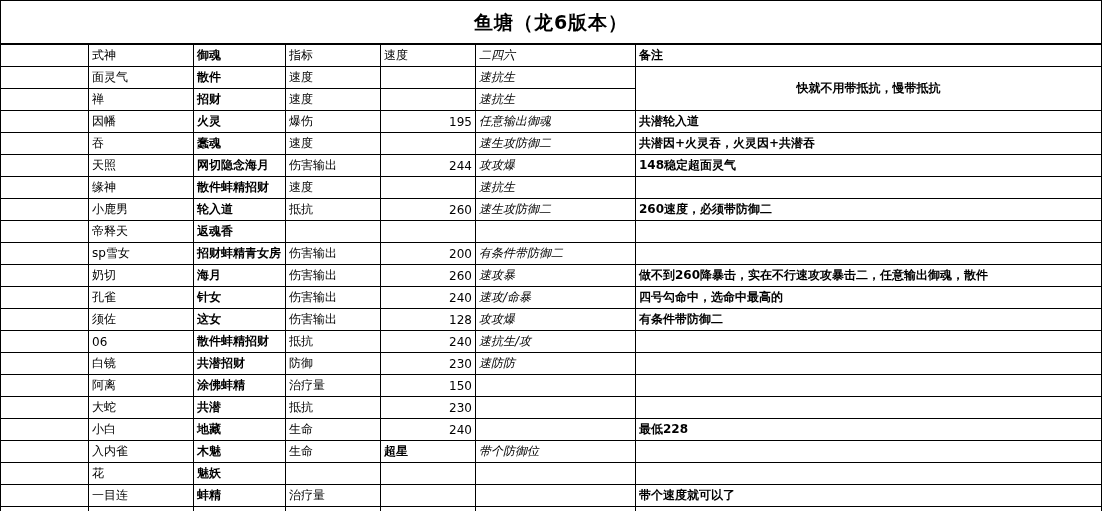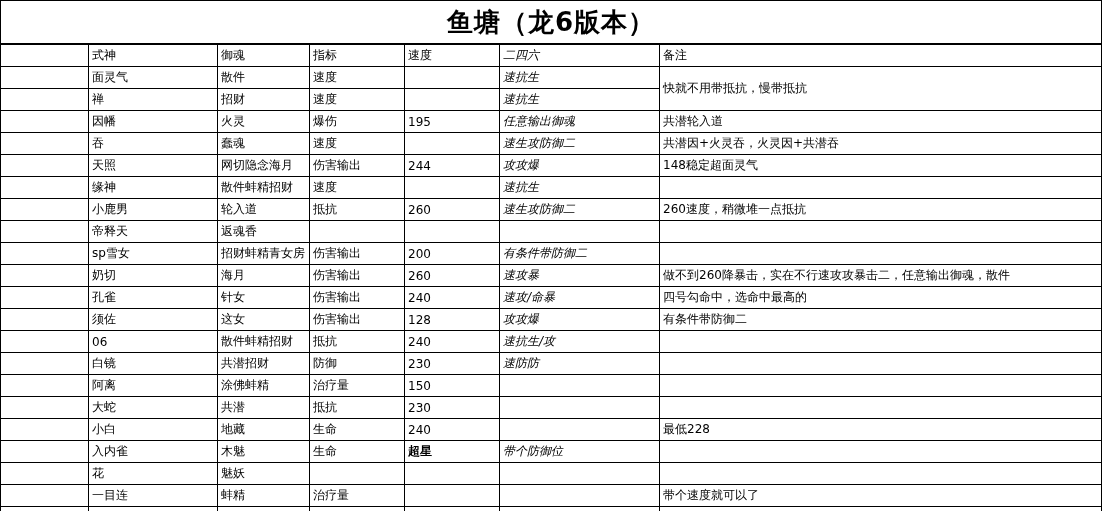--- a/index.html
+++ b/index.html
@@ -25,50 +25,50 @@
     align-items: center;
     justify-content: center;
     height: 44px;
     border-bottom: 1px solid #000;
     border-top: 1px solid #000;
     border-left: 1px solid #000;
     border-right: 1px solid #000;
     box-sizing: border-box;
   }
   .title-text {
-    font-size: 26px;
+    font-size: 19px;
     font-weight: bold;
     letter-spacing: 1px;
     line-height: 1;
   }
   table.grid {
     border-collapse: collapse;
     table-layout: fixed;
     width: 1102px;
   }
   table.grid td {
     border: 1px solid #000;
     font-size: 12px;
     height: 22px;
     padding: 0 3px;
     box-sizing: border-box;
     vertical-align: middle;
     white-space: nowrap;
     overflow: hidden;
   }
   .c-row-head { width: 88px; }
-  .c-shiki    { width: 129px; }
-  .c-yuhun    { width: 92px; }
+  .c-shiki    { width: 105px; }
+  .c-yuhun    { width: 92px; font-weight: bold; }
   .c-zhibiao  { width: 95px; }
-  .c-sudu     { width: 95px; padding-right: 5px; }
+  .c-sudu     { width: 95px; text-align: right; padding-right: 5px; }
   .c-erSiLiu  { width: 160px; font-style: italic; }
-  .c-beizhu   { width: auto; }
+  .c-beizhu   { width: auto; font-weight: bold; }
   .left { text-align: left; }
   .merged-note {
-    text-align: left;
+    text-align: center;
     vertical-align: middle;
   }
   .empty { }
 </style>
 </head>
 <body>
 
 <div id="sheet">
 
   <div class="title-row">
@@ -139,21 +139,21 @@
           <td class="c-erSiLiu">速抗生</td>
           <td class="c-beizhu"></td>
         </tr>
         <tr>
           <td class="c-row-head empty"></td>
           <td class="c-shiki">小鹿男</td>
           <td class="c-yuhun">轮入道</td>
           <td class="c-zhibiao">抵抗</td>
           <td class="c-sudu">260</td>
           <td class="c-erSiLiu">速生攻防御二</td>
-          <td class="c-beizhu">260速度，稍微堆一点抵抗</td>
+          <td class="c-beizhu">260速度，必须带防御二</td>
         </tr>
         <tr>
           <td class="c-row-head empty"></td>
           <td class="c-shiki">帝释天</td>
           <td class="c-yuhun">返魂香</td>
           <td class="c-zhibiao"></td>
           <td class="c-sudu"></td>
           <td class="c-erSiLiu"></td>
           <td class="c-beizhu"></td>
         </tr>

